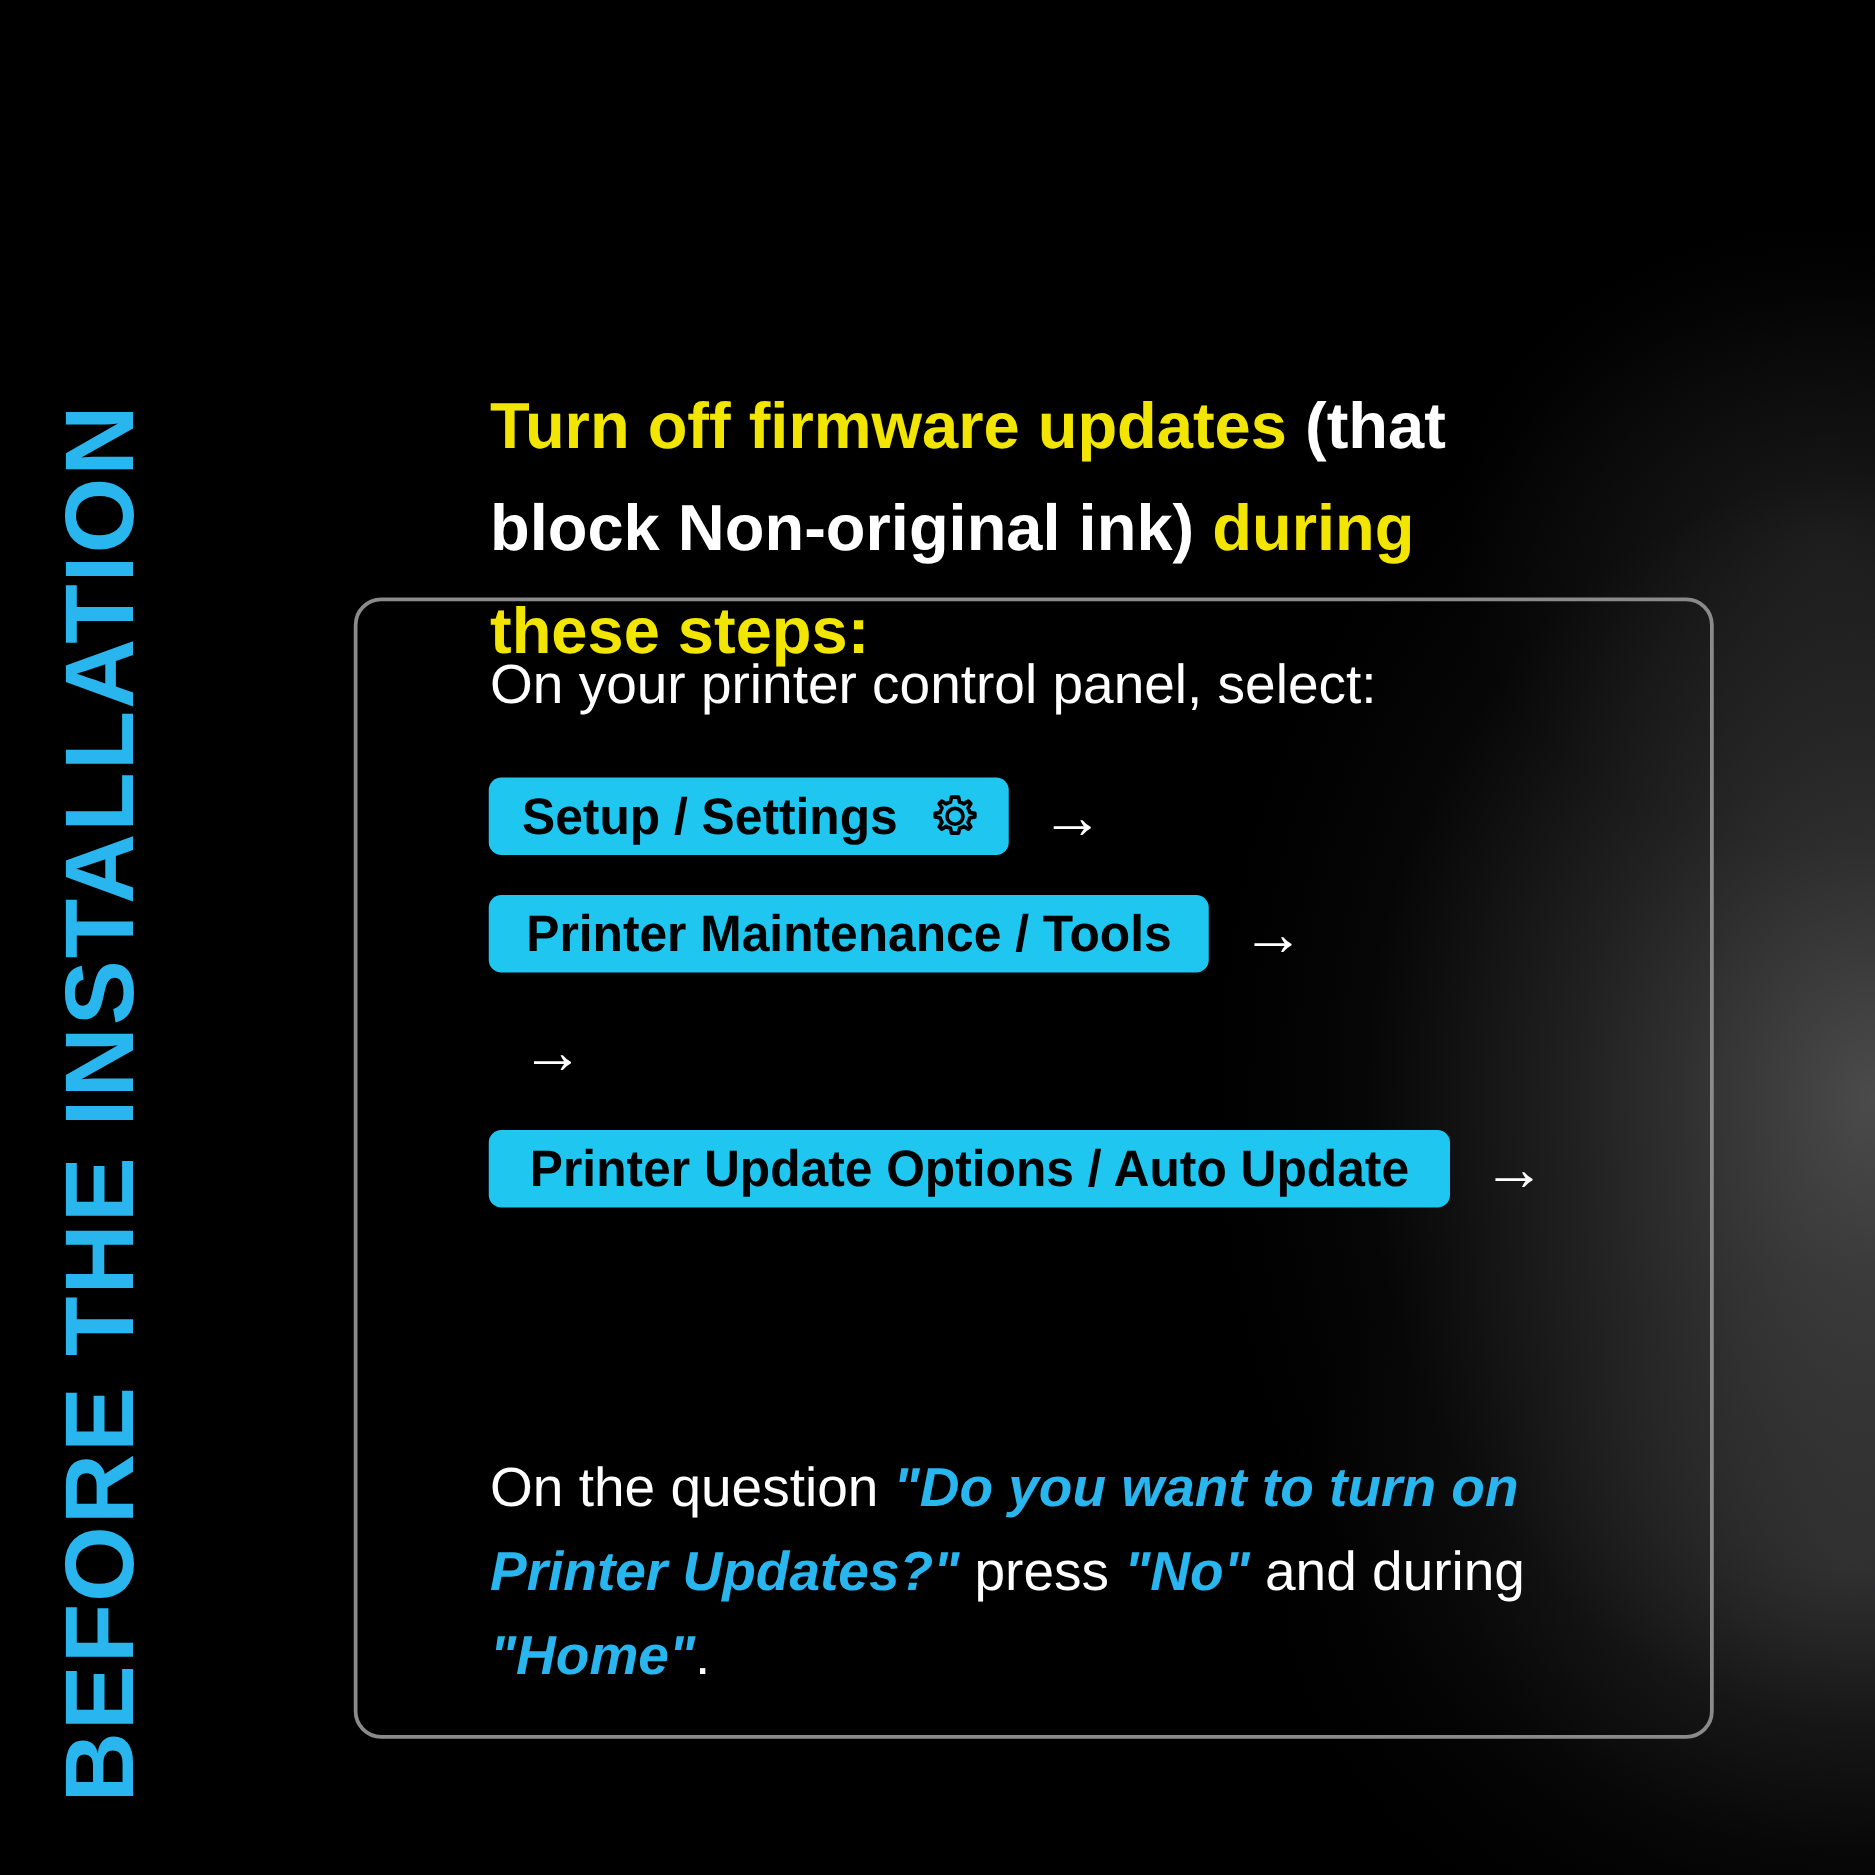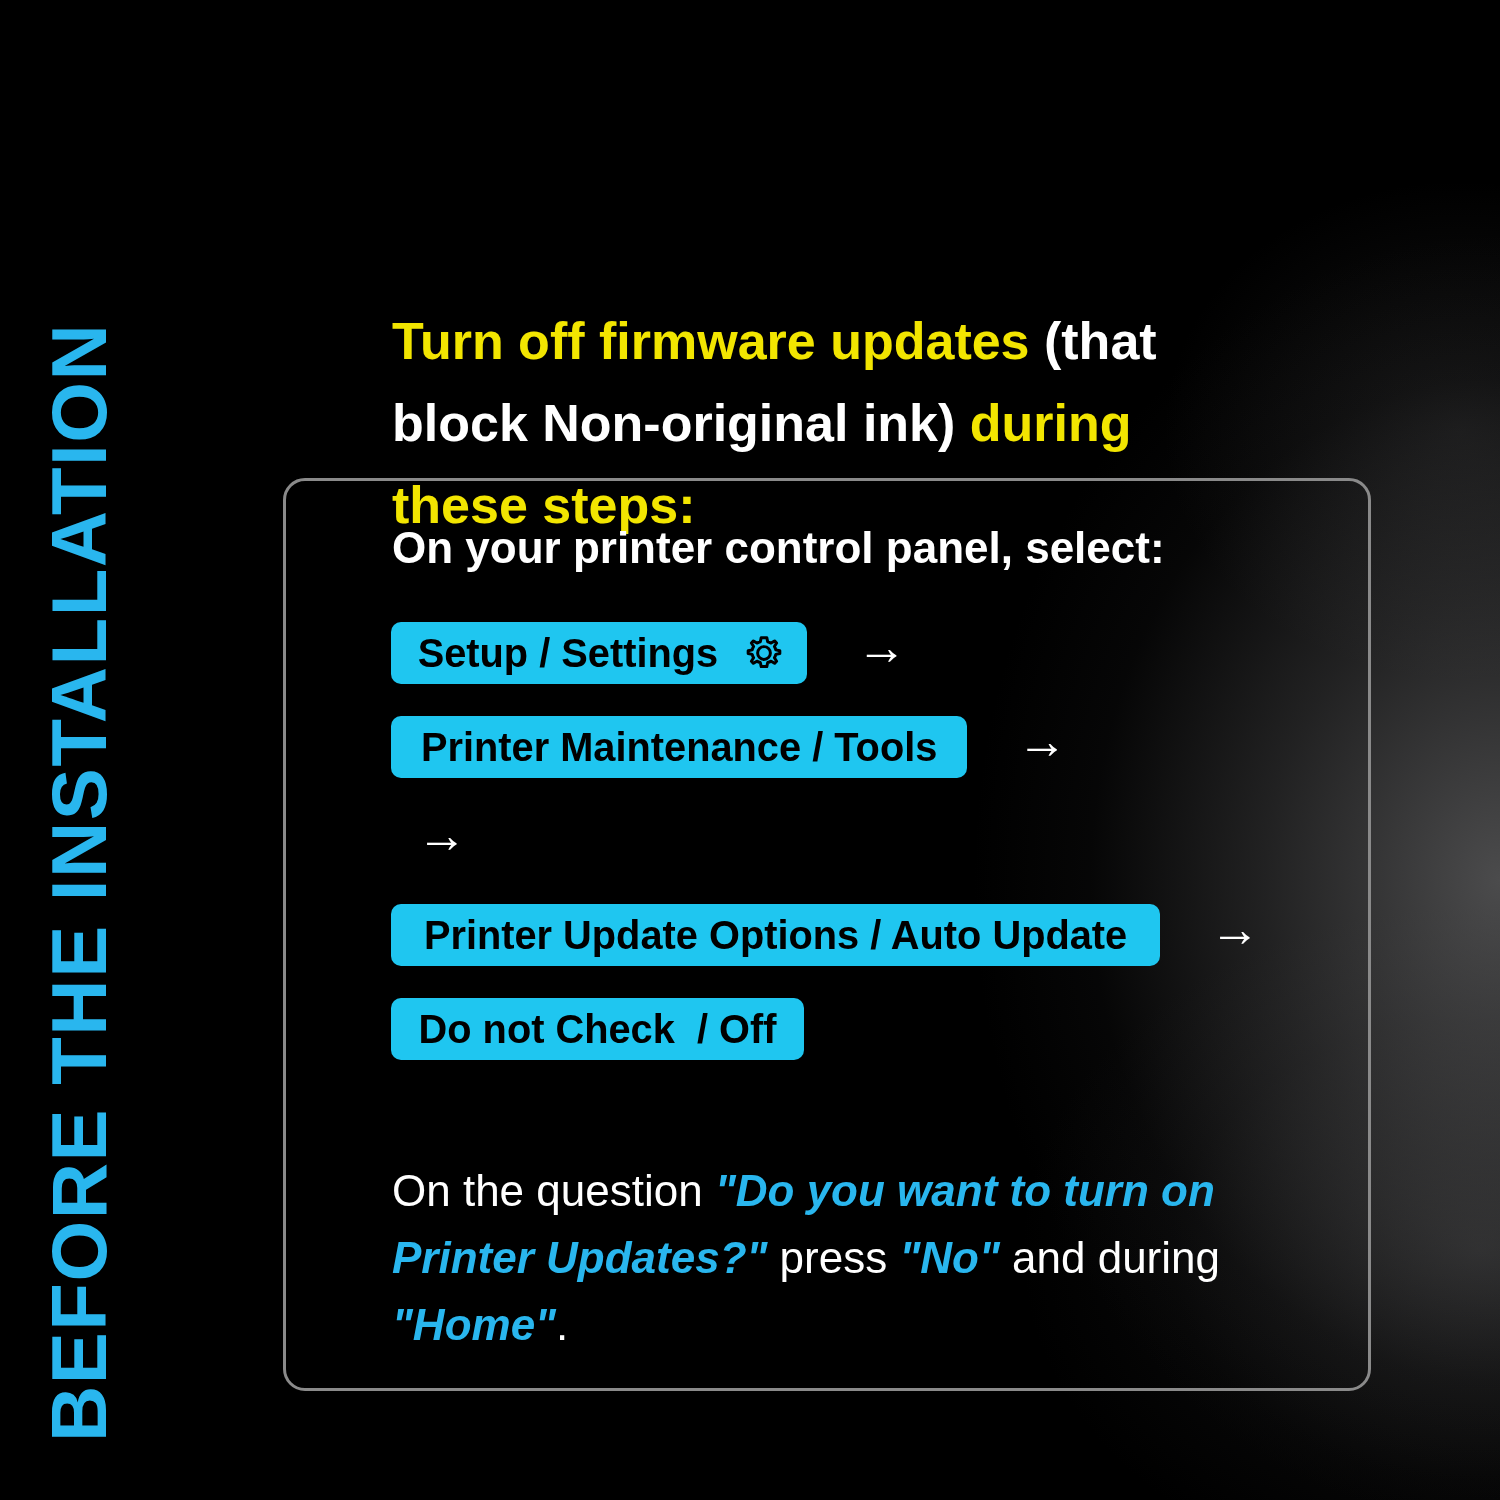--- a/index.html
+++ b/index.html
@@ -96,35 +96,35 @@
     border-radius:22px;
     box-sizing:border-box;
     background:transparent;
   }
 
   .panel-lead{
     position:absolute;
     left:392px; top:523px;
     color:#FFFFFF;
     font-size:44px;
-    font-weight:700;
+    font-weight:400;
     letter-spacing:0px;
   }
 
   
   .steps{
     position:absolute;
     left:391px; top:622px;
     width:920px;
   }
   .step-row{
     display:flex;
+    align-items:center;
     margin-bottom:32px;
     height:62px;
-    gap:24px;
   }
   .pill{
     background:#1FC6F0;
     color:#000;
     border-radius:10px;
     height:62px;
     display:flex;
     align-items:center;
     gap:14px;
     padding:0 22px;
@@ -212,26 +212,20 @@
       <span class="arrow">→</span>
     </div>
 
     <div class="step-row">
       <div class="pill">
         <span class="pill-label">Printer Update Options / Auto Update</span>
       </div>
       <span class="arrow">→</span>
     </div>
 
-    <div class="step-row">
-      <div class="pill">
-        <span class="pill-label">Do not Check  / Off</span>
-      </div>
-      <span class="arrow"></span>
-    </div>
 
   </div>
 
   <div class="closing">
     <span>On the question </span><span class="q">"Do you want to turn on Printer Updates?"</span><span> press </span><span class="q">"No"</span><span> and during </span><span class="q">"Home"</span><span>.</span>
   </div>
 
 </div>
 
 </body></html>

